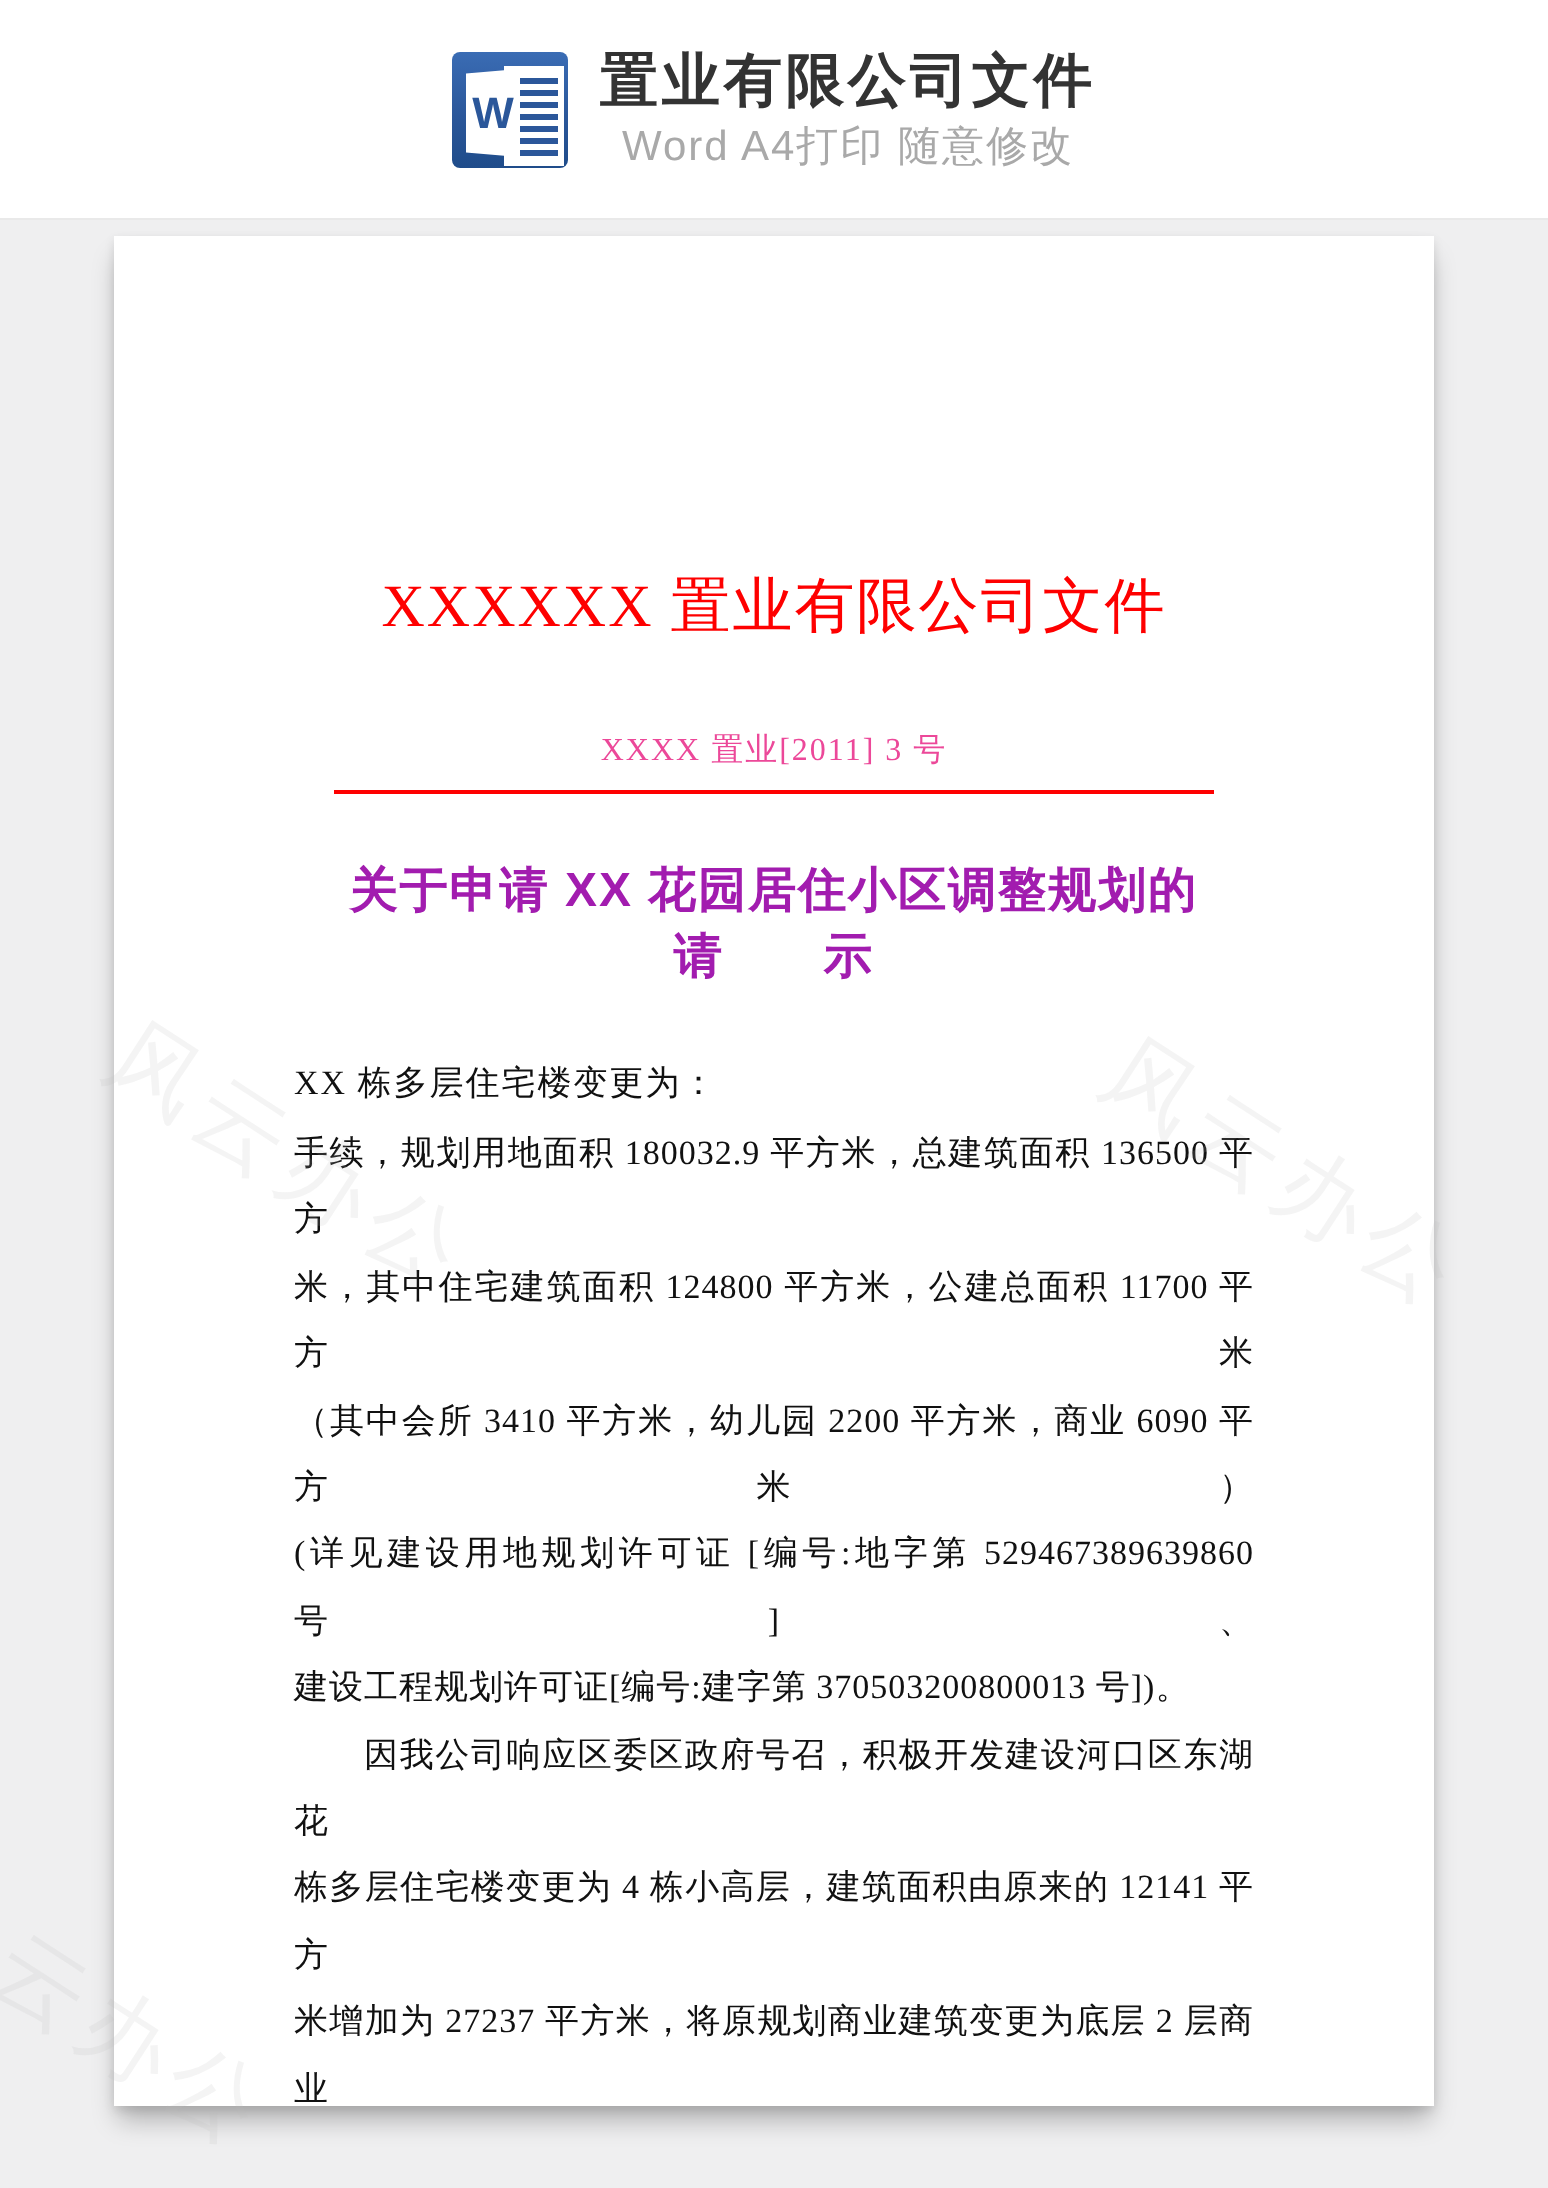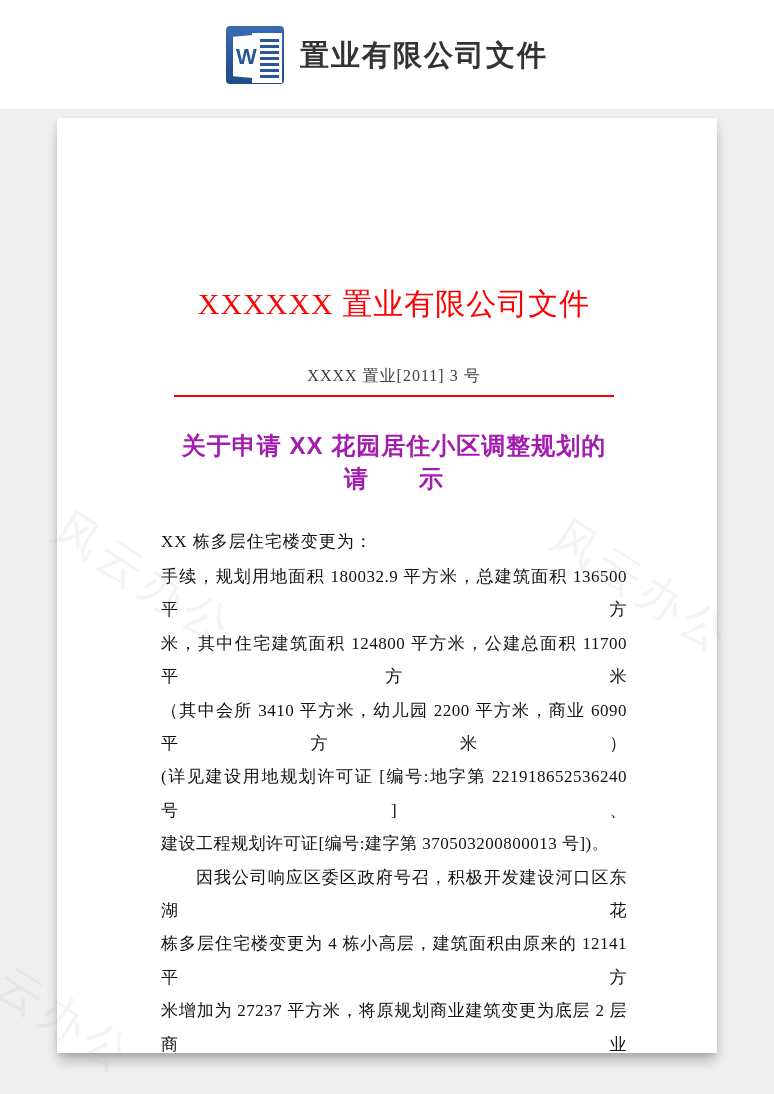--- a/index.html
+++ b/index.html
@@ -86,40 +86,39 @@
     height: 984px;
   }
   .a4-page {
     position: relative;
     width: 660px;
     height: 935px;
     margin: 8px auto 0 auto;
     background: #ffffff;
     box-shadow: 0 9px 12px -2px rgba(0,0,0,0.26), 0 2px 5px rgba(0,0,0,0.10);
     box-sizing: border-box;
-    padding-left: 14px;
   }
 
   .serif { font-family: "Liberation Serif", "DejaVu Serif", serif; }
 
   .doc-title {
     padding-top: 168px;
     text-align: center;
     font-size: 30px;
     line-height: 36px;
     color: #fe0000;
     letter-spacing: 1px;
     font-weight: 400;
   }
   .doc-number {
     margin-top: 44px;
     text-align: center;
     font-size: 16px;
     line-height: 20px;
-    color: #404040;
+    color: #ec4899;
     letter-spacing: 1px;
   }
   .red-rule {
     width: 440px;
     height: 2px;
     background: #fe0000;
     margin: 9px auto 0 auto;
   }
   .doc-heading {
     margin-top: 32px;
@@ -172,39 +171,40 @@
 <body>
 
 <div class="site-header">
   <div class="header-inner">
     <div class="word-icon">
       <div class="doc-sheet"></div>
       <div class="front-panel">W</div>
     </div>
     <div class="header-text">
       <div class="header-title">置业有限公司文件</div>
+      <div class="header-subtitle">Word A4打印 随意修改</div>
     </div>
   </div>
 </div>
 
 <div class="page-area">
   <div class="a4-page serif">
     <div class="doc-title serif">XXXXXX 置业有限公司文件</div>
     <div class="doc-number serif">XXXX 置业[2011] 3 号</div>
     <div class="red-rule"></div>
     <div class="doc-heading">
       <div>关于申请 XX 花园居住小区调整规划的</div>
       <div>请　　示</div>
     </div>
     <div class="doc-salutation serif">XX 栋多层住宅楼变更为：</div>
     <div class="doc-body serif">
       <div class="line">手续，规划用地面积 180032.9 平方米，总建筑面积 136500 平方</div>
       <div class="line">米，其中住宅建筑面积 124800 平方米，公建总面积 11700 平方米</div>
       <div class="line">（其中会所 3410 平方米，幼儿园 2200 平方米，商业 6090 平方米）</div>
-      <div class="line">(详见建设用地规划许可证 [编号:地字第 221918652536240 号]、</div>
+      <div class="line">(详见建设用地规划许可证 [编号:地字第 529467389639860 号]、</div>
       <div class="line end">建设工程规划许可证[编号:建字第 370503200800013 号])。</div>
       <div class="line indent">因我公司响应区委区政府号召，积极开发建设河口区东湖花</div>
       <div class="line">栋多层住宅楼变更为 4 栋小高层，建筑面积由原来的 12141 平方</div>
       <div class="line">米增加为 27237 平方米，将原规划商业建筑变更为底层 2 层商业</div>
 
     </div>
   </div>
 
   <div class="wm wm-left">风云办公</div>
   <div class="wm wm-right">风云办公</div>

